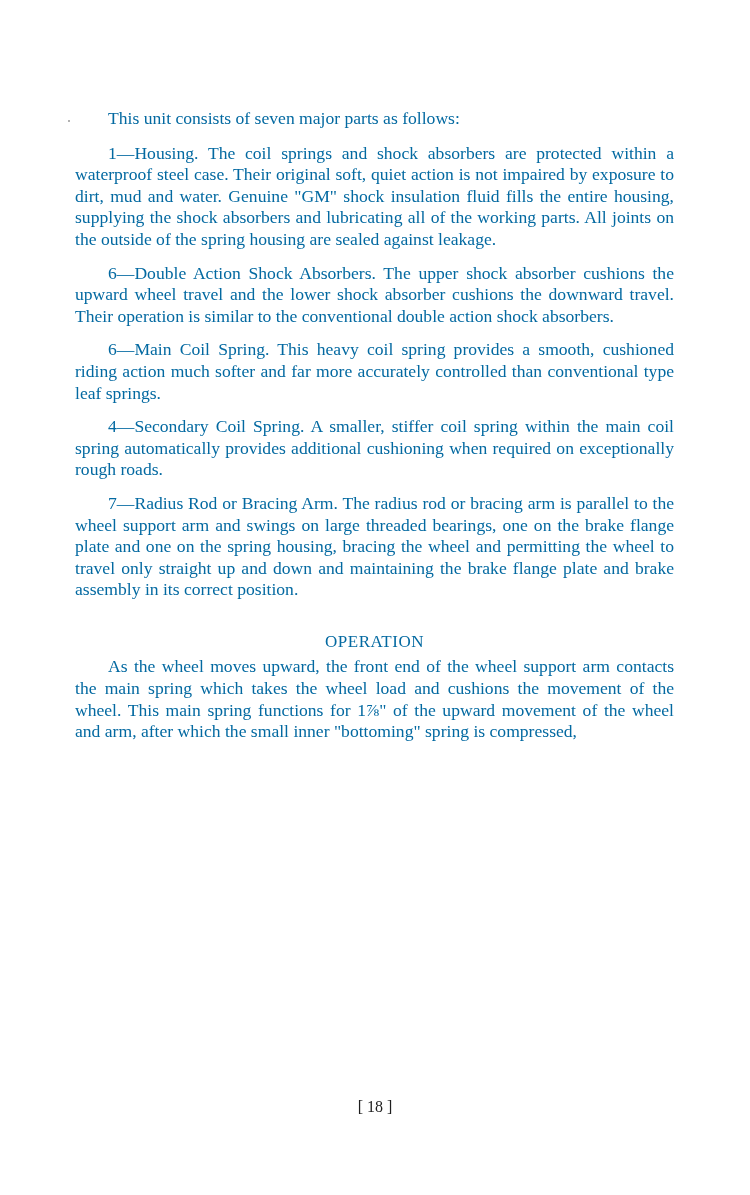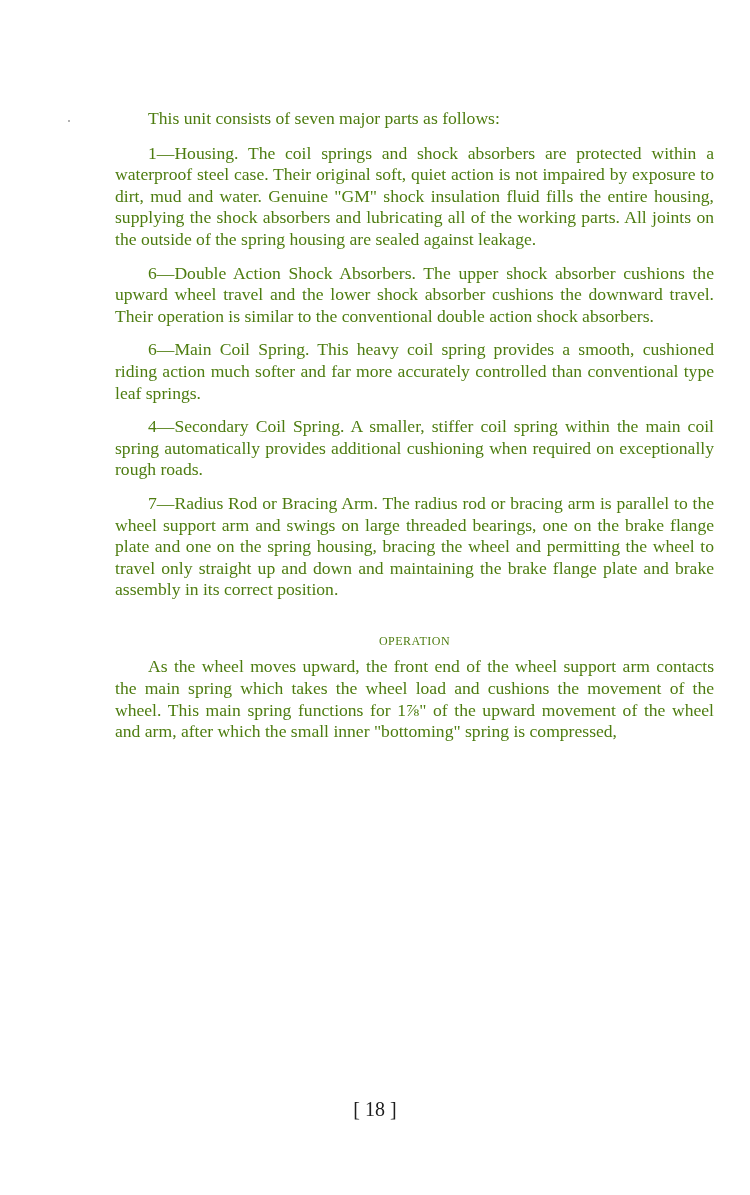--- a/index.html
+++ b/index.html
@@ -1,24 +1,24 @@
 <!DOCTYPE html>
 <html><head>
 <meta charset="utf-8">
 <style>
   html, body { margin:0; padding:0; background:#ffffff; }
   body { width:750px; height:1195px; position:relative; overflow:hidden; }
   .page { position:absolute; left:75px; top:108px; width:599px;
     font-family:"Liberation Serif","DejaVu Serif",serif; font-size:17.6px; line-height:21.6px;
-    color:#4d7c0f; text-align:justify;margin-left:40px; }
+    color:#0369a1; text-align:justify; }
   .p { margin:0 0 12px 0; text-indent:33px; hyphens:manual; }
   .p.intro { margin-bottom:13px; }
-  .heading { text-align:center; font-size:12px; letter-spacing:0.5px; margin:30px 0 4px 0; text-indent:0; }
+  .heading { text-align:center; font-size:17px; letter-spacing:0.5px; margin:30px 0 4px 0; text-indent:0; }
   .pagenum { position:absolute; left:0; width:750px; top:1098px; text-align:center;
-    font-family:"Liberation Serif","DejaVu Serif",serif; font-size:20px; color:#1e1e1e; }
+    font-family:"Liberation Serif","DejaVu Serif",serif; font-size:16px; color:#1e1e1e; }
   .dot { position:absolute; left:68px; top:120px; width:2px; height:2px; background:#999; border-radius:1px; }
 </style>
 </head>
 <body>
 
 <div class="dot"></div>
 
 <div class="page">
   <p class="p intro">This unit consists of seven major parts as follows:</p>
 

